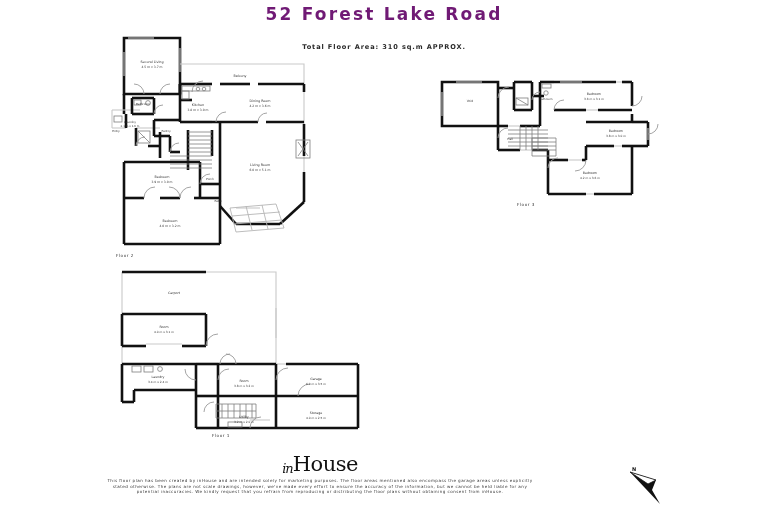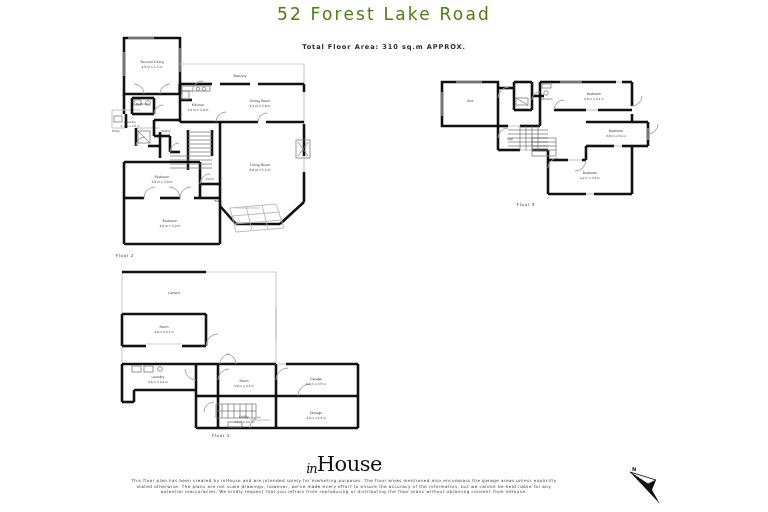--- a/index.html
+++ b/index.html
@@ -20,23 +20,23 @@
   #header {
     position: absolute;
     left: 0;
     top: 4px;
     width: 768px;
     text-align: center;
   }
   #plan-title {
     font-family: "DejaVu Sans", sans-serif;
     font-size: 17px;
-    font-weight: normal;
+    font-weight: bold;
     letter-spacing: 2.2px;
-    color: #4d7c0f;
+    color: #701a75;
     line-height: 20px;
     white-space: nowrap;
   }
   #plan-subtitle {
     font-family: "DejaVu Sans", sans-serif;
     font-size: 6.6px;
     font-weight: bold;
     letter-spacing: 0.9px;
     color: #2a2a2a;
     margin-top: 19px;
@@ -59,21 +59,20 @@
     white-space: nowrap;
   }
 
   
   #footer {
     position: absolute;
     left: 0;
     top: 452px;
     width: 640px;
     text-align: center;
-    padding-left: 24px;
   }
   #brand {
     position: relative;
     display: inline-block;
     height: 22px;
   }
   #brand-in {
     font-family: "DejaVu Serif", serif;
     font-style: italic;
     font-size: 13px;

